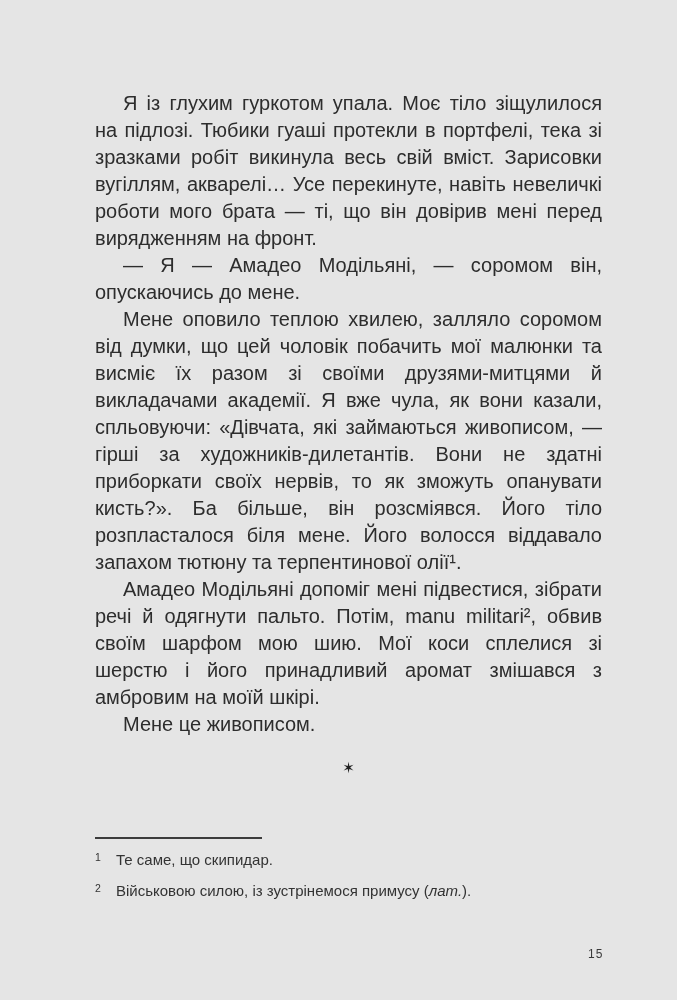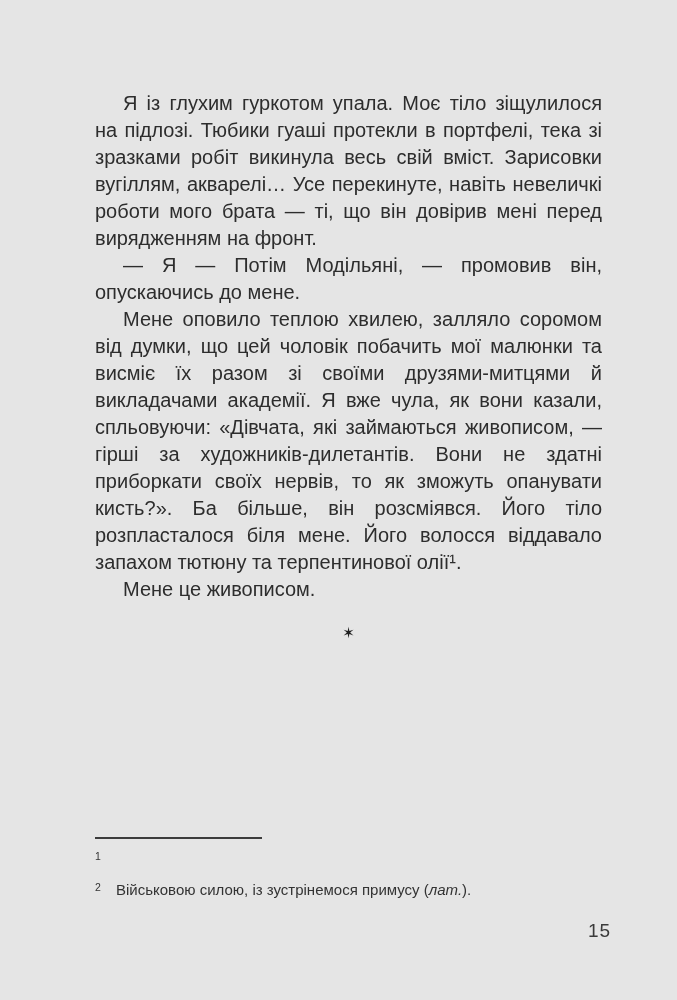--- a/index.html
+++ b/index.html
@@ -53,43 +53,45 @@
   .fn-marker {
     flex: none;
     width: 21px;
     font-size: 10.5px;
     transform: translateY(-4px);
   }
   .fn-text .it { font-style: italic; }
   .page-number {
     position: absolute;
     left: 588px;
-    top: 920px;
-    font-size: 19px;
+    top: 947px;
+    font-size: 12px;
     letter-spacing: 1px;
     color: #3a3a3a;
   }
 </style>
 </head>
 <body>
 
 <div class="page">
   <div class="body-text">
       <p class="para indent">Я із глухим гуркотом упала. Моє тіло зіщулилося на підлозі. Тюбики гуаші протекли в портфелі, тека зі зразками робіт викинула весь свій вміст. Зарисовки вугіллям, акварелі… Усе перекинуте, навіть невеличкі роботи мого брата — ті, що він довірив мені перед вирядженням на фронт.</p>
-      <p class="para indent">— Я — Потім Модільяні, — промовив він, опускаючись до мене.</p>
+      <p class="para indent">— Я — Амадео Модільяні, — соромом він, опускаючись до мене.</p>
       <p class="para indent">Мене оповило теплою хвилею, залляло соромом від думки, що цей чоловік побачить мої малюнки та висміє їх разом зі своїми друзями-митцями й викладачами академії. Я вже чула, як вони казали, спльовуючи: «Дівчата, які займаються живописом, — гірші за художників-дилетантів. Вони не здатні приборкати своїх нервів, то як зможуть опанувати кисть?». Ба більше, він розсміявся. Його тіло розпласталося біля мене. Його волосся віддавало запахом тютюну та терпентинової олії¹.</p>
+      <p class="para indent">Амадео Модільяні допоміг мені підвестися, зібрати речі й одягнути пальто. Потім, manu militari², обвив своїм шарфом мою шию. Мої коси сплелися зі шерстю і його принадливий аромат змішався з амбровим на моїй шкірі.</p>
       <p class="para indent">Мене це живописом.</p>
       <div class="separator">✶</div>
     </div>
 
   <div class="footnote-area">
     <div class="footnote-rule"></div>
     <div>
         <div class="footnote">
           <span class="fn-marker">1</span>
+          <span class="fn-text"><span>Те саме, що скипидар.</span></span>
         </div>
         <div class="footnote">
           <span class="fn-marker">2</span>
           <span class="fn-text"><span>Військовою силою, із зустрінемося примусу (</span><span class="it">лат.</span><span>).</span></span>
         </div>
       </div>
   </div>
 
   <div class="page-number">15</div>
 </div>

